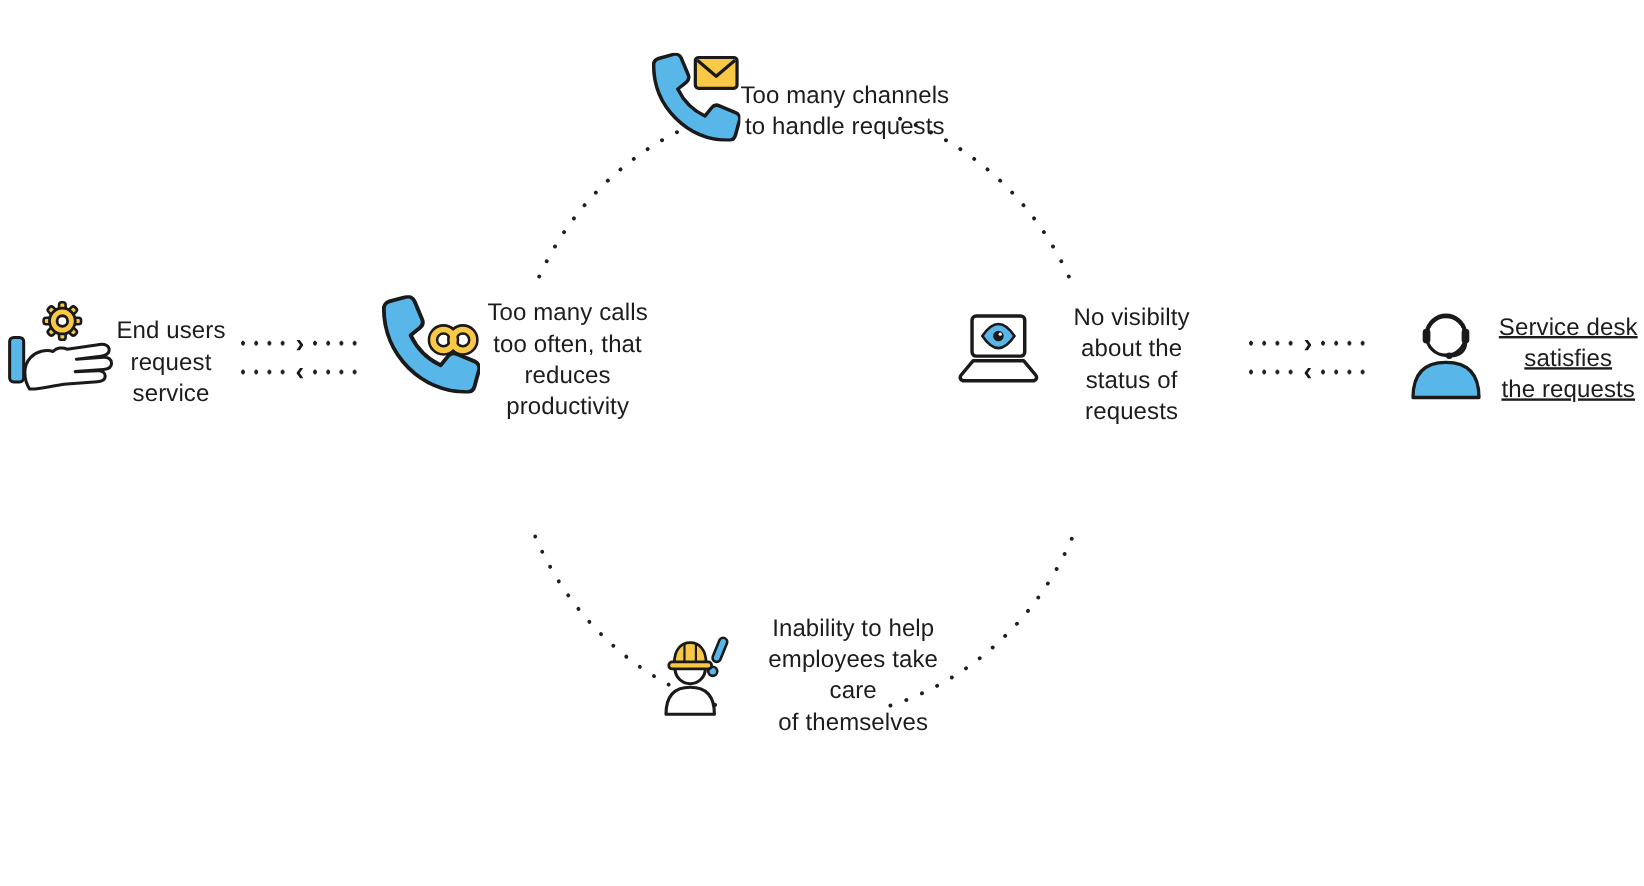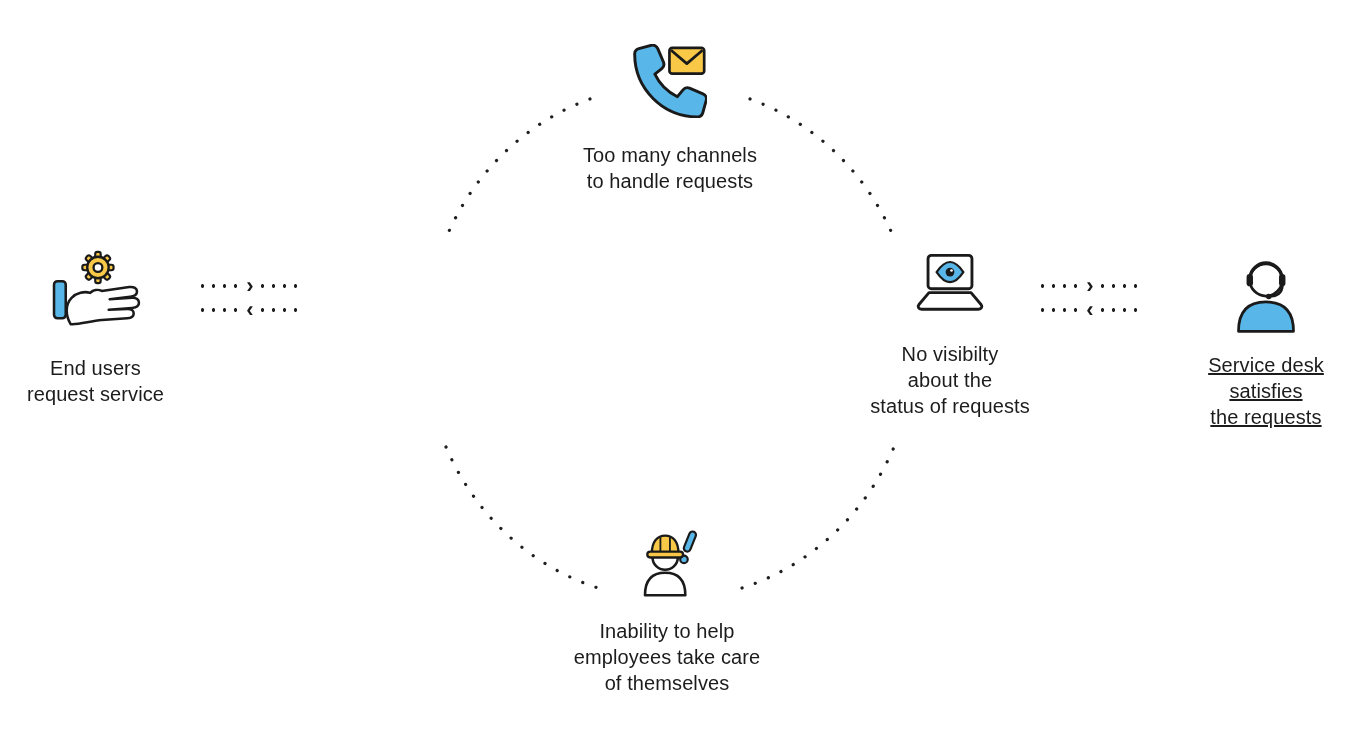--- a/index.html
+++ b/index.html
@@ -3,34 +3,34 @@
 <meta charset="utf-8">
 <style>
   * { margin:0; padding:0; box-sizing:border-box; }
   html,body { background:#ffffff; }
   body { font-family:"Liberation Sans", sans-serif; color:#1c1c1c; }
 
   .canvas { position:relative; width:1370px; height:738px; background:#ffffff; overflow:hidden; }
 
   .cycle { position:absolute; left:0; top:0; pointer-events:none; }
 
-  .node { position:absolute; display:flex; flex-direction:column; align-items:center; }
+  .node { position:absolute; display:flex; flex-direction:row; align-items:center; }
   .node .icon { display:flex; align-items:center; justify-content:center; }
   .label {
     font-size:20px; line-height:1.3; color:#1c1c1c;
     white-space:pre-line; text-align:center; letter-spacing:0.1px;
   }
 
   #node-end-users  { left:3px;    top:248px; width:185px; }
   #node-end-users .icon { margin-bottom:25px; }
   #node-calls      { left:318px;  top:246px; width:228px; }
   #node-calls .icon { margin-bottom:25px; }
   #node-channels   { left:543px;  top:44px;  width:254px; }
   #node-channels .icon { margin-bottom:24px; }
-  #node-visibility { left:839px;  top:252px; width:222px; }
+  #node-visibility { left:786px;  top:252px; width:222px; }
   #node-visibility .icon { margin-bottom:26px; }
   #node-worker     { left:533px;  top:508px; width:268px; }
   #node-worker .icon { margin-bottom:20px; }
   #node-desk       { left:1161px; top:246px; width:210px;text-decoration:underline; }
   #node-desk .icon { margin-bottom:18px; }
 
   .arrows { position:absolute; display:flex; flex-direction:column; gap:8px; width:106px; }
   #arrows-left  { left:197px;  top:278px; }
   #arrows-right { left:1037px; top:278px; }
   .arrow-row { display:flex; align-items:center; height:16px; }
@@ -93,20 +93,41 @@
       <span class="chev">›</span>
       <span class="dots"></span>
     </div>
     <div class="arrow-row">
       <span class="dots"></span>
       <span class="chev">‹</span>
       <span class="dots"></span>
     </div>
   </div>
 
+  <div class="node" id="node-calls">
+    <div class="icon">
+      <svg width="82" height="82" viewBox="0 0 66 66">
+        <g transform="translate(1.5,1)">
+          <path d="M20.6,3.1 c-1,-2.3 -3.5,-3.6 -5.9,-2.9 L3.7,3.2 C1.5,3.8 0,5.8 0,8
+                   c0,30.9 25.1,56 56,56 c2.25,0 4.2,-1.5 4.8,-3.7 l3,-11
+                   c0.7,-2.4 -0.6,-5 -2.9,-5.9 l-12,-5 c-2,-0.85 -4.4,-0.26 -5.8,1.45 L38.1,46
+                   C29.3,41.8 22.2,34.7 18,25.9 l6.2,-5 c1.7,-1.4 2.3,-3.75 1.45,-5.8 L20.6,3.1 z" fill="#58b7e8" stroke="#1a1a1a" stroke-width="2.6" stroke-linejoin="round"></path>
+          <g fill="none">
+            <circle cx="40" cy="29" r="7" stroke="#1a1a1a" stroke-width="7.2"></circle>
+            <circle cx="53" cy="29" r="7" stroke="#1a1a1a" stroke-width="7.2"></circle>
+            <circle cx="40" cy="29" r="7" stroke="#f9c847" stroke-width="3.8"></circle>
+            <circle cx="53" cy="29" r="7" stroke="#f9c847" stroke-width="3.8"></circle>
+          </g>
+        </g>
+      </svg>
+    </div>
+    <div class="label">Too many calls
+too often, that
+reduces productivity</div>
+  </div>
 
   <div class="node" id="node-channels">
     <div class="icon">
       <svg width="74" height="74" viewBox="0 0 66 66">
         <g transform="translate(1.5,1)">
           <path d="M20.6,3.1 c-1,-2.3 -3.5,-3.6 -5.9,-2.9 L3.7,3.2 C1.5,3.8 0,5.8 0,8
                    c0,30.9 25.1,56 56,56 c2.25,0 4.2,-1.5 4.8,-3.7 l3,-11
                    c0.7,-2.4 -0.6,-5 -2.9,-5.9 l-12,-5 c-2,-0.85 -4.4,-0.26 -5.8,1.45 L38.1,46
                    C29.3,41.8 22.2,34.7 18,25.9 l6.2,-5 c1.7,-1.4 2.3,-3.75 1.45,-5.8 L20.6,3.1 z" fill="#58b7e8" stroke="#1a1a1a" stroke-width="2.6" stroke-linejoin="round"></path>
           <g>

